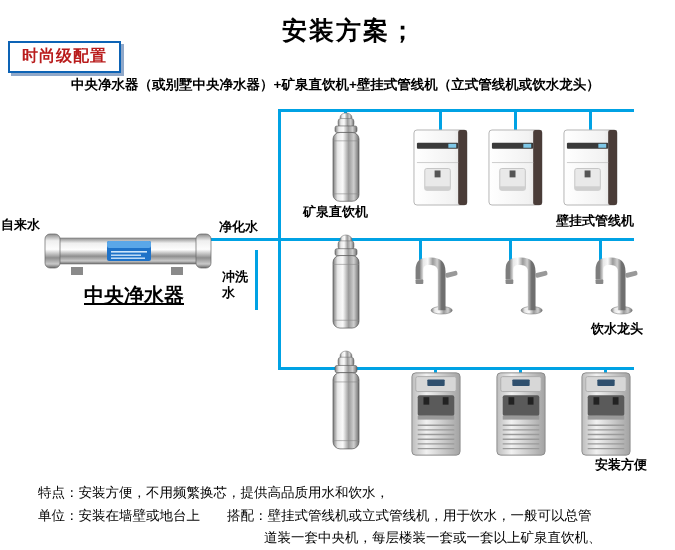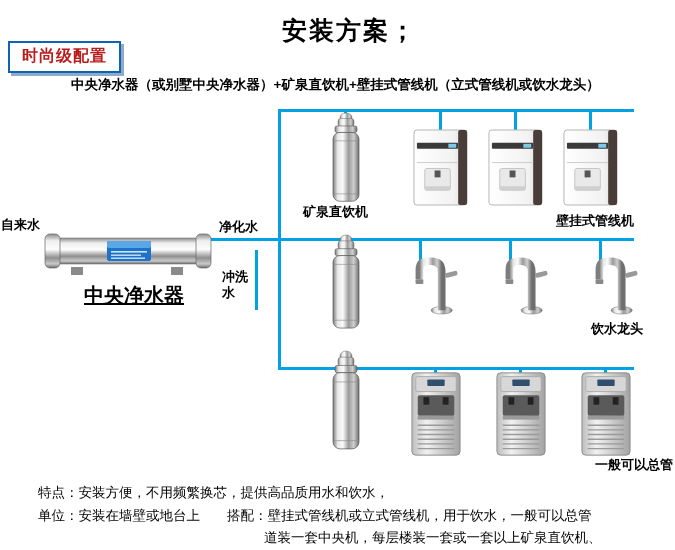--- a/index.html
+++ b/index.html
@@ -100,21 +100,21 @@
       <use href="#sym-floor"></use>
     </svg>
 
   <div class="lbl" style="left:1px;top:216px">自来水</div>
   <div class="lbl" style="left:219px;top:218px">净化水</div>
   <div class="lbl wrap" style="left:222px;top:257px">冲洗水</div>
   <div class="lbl big" style="left:84px;top:282px">中央净水器</div>
   <div class="lbl" style="left:303px;top:203px">矿泉直饮机</div>
   <div class="lbl" style="left:556px;top:212px">壁挂式管线机</div>
   <div class="lbl" style="left:591px;top:320px">饮水龙头</div>
-  <div class="lbl" style="left:595px;top:456px">一般可以总管</div>
+  <div class="lbl" style="left:595px;top:456px">安装方便</div>
 
   <div class="fline" style="left:38px;top:484px">特点：安装方便，不用频繁换芯，提供高品质用水和饮水，</div>
   <div class="fline" style="left:38px;top:507px">单位：安装在墙壁或地台上　　搭配：壁挂式管线机或立式管线机，用于饮水，一般可以总管</div>
   <div class="fline" style="left:264px;top:529px">道装一套中央机，每层楼装一套或一套以上矿泉直饮机、</div>
 
   <svg width="0" height="0" style="position:absolute" aria-hidden="true">
     <defs>
       <linearGradient id="gMetalV" x1="0" y1="0" x2="0" y2="1">
         <stop offset="0" stop-color="#8c8c8c"></stop>
           <stop offset="0.2" stop-color="#efefef"></stop>

